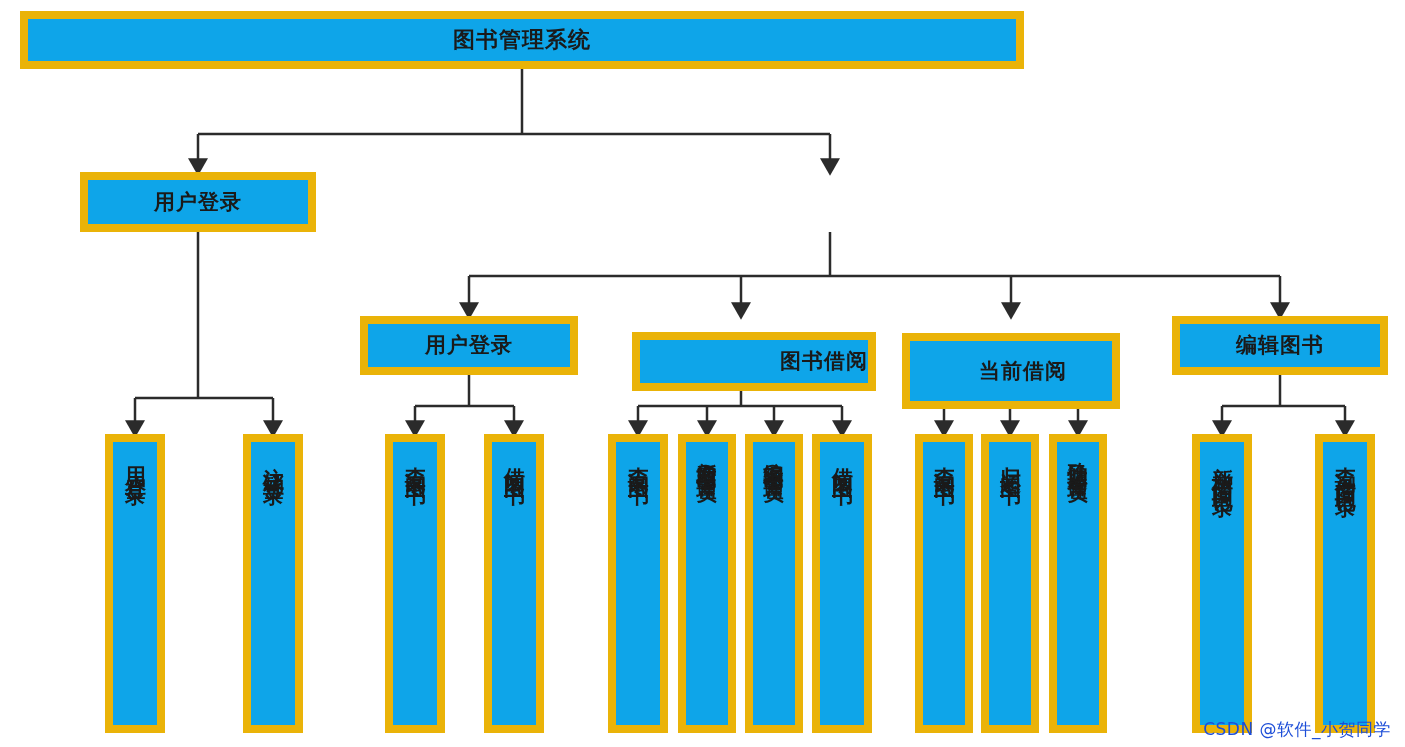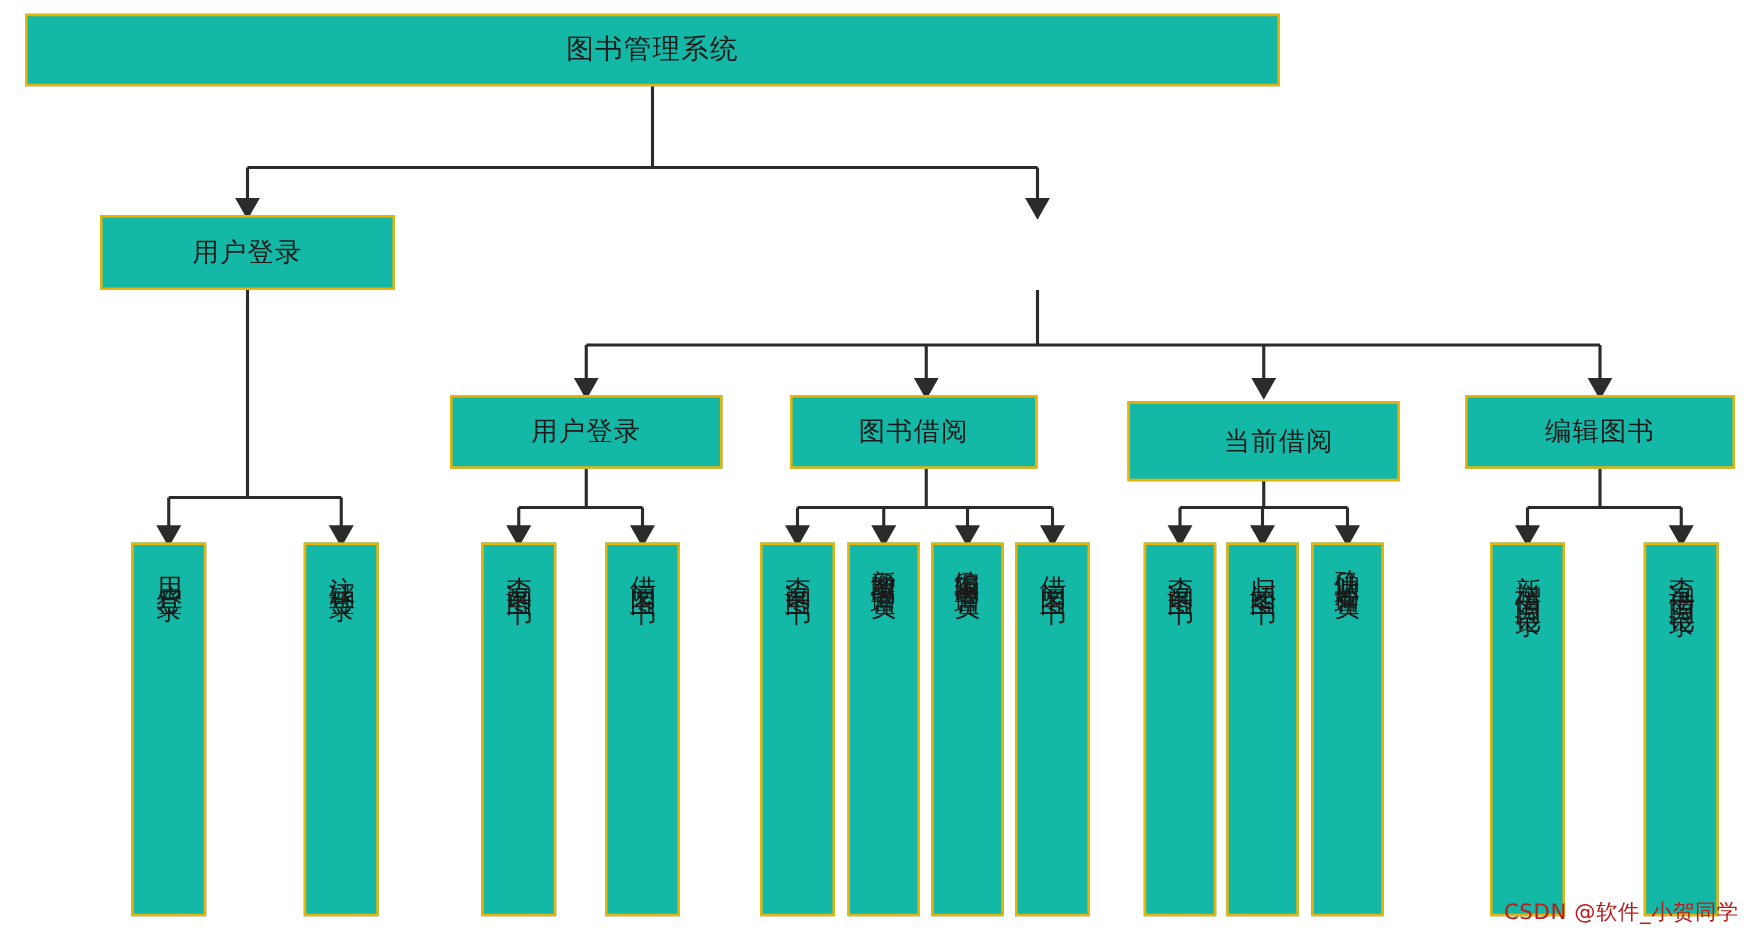--- a/index.html
+++ b/index.html
@@ -22,26 +22,27 @@
     position: absolute;
     left: 0;
     top: 0;
     width: 1405px;
     height: 747px;
     pointer-events: none;
   }
   .node {
     position: absolute;
     box-sizing: border-box;
-    background: #14b8a6;
-    border: 2px solid #eab308;
+    background: #0ea5e9;
+    border: 8px solid #eab308;
     display: flex;
     align-items: center;
     justify-content: center;
     color: #1a1a1a;
+    font-weight: bold;
   }
   .node .label {
     display: block;
     text-align: center;
     line-height: 1.25;
   }
   
   .node.horiz .label {
     font-size: 21px;
     letter-spacing: 1px;
@@ -69,21 +70,21 @@
   }
   .node.vert.tall .label {
     letter-spacing: 3px;
     font-size: 20px;
   }
   .watermark {
     position: absolute;
     right: 14px;
     bottom: 6px;
     font-size: 17px;
-    color: #b91c1c;
+    color: #1d4ed8;
     white-space: nowrap;
     letter-spacing: 0.5px;
   }
 </style>
 </head>
 <body>
 
 <div id="canvas">
 
   <svg class="connectors" viewBox="0 0 1405 747" xmlns="http://www.w3.org/2000/svg">
@@ -140,24 +141,24 @@
     <span class="label">图书管理系统</span>
   </div>
 
   <div class="node horiz" style="left:80px; top:172px; width:236px; height:60px;">
     <span class="label">用户登录</span>
   </div>
 
   <div class="node horiz" style="left:360px; top:316px; width:218px; height:59px;">
     <span class="label">用户登录</span>
   </div>
-  <div class="node horiz" style="left:632px; top:316px; width:198px; height:59px;">
+  <div class="node horiz" style="left:632px; top:332px; width:244px; height:59px;justify-content:flex-end;">
     <span class="label">图书借阅</span>
   </div>
-  <div class="node horiz" style="left:902px; top:321px; width:218px; height:64px;padding-left:24px;">
+  <div class="node horiz" style="left:902px; top:333px; width:218px; height:76px;padding-left:24px;">
     <span class="label">当前借阅</span>
   </div>
   <div class="node horiz" style="left:1172px; top:316px; width:216px; height:59px;">
     <span class="label">编辑图书</span>
   </div>
 
   <div class="node vert" style="left:105px; top:434px; width:60px; height:299px;">
     <span class="label">用户登录</span>
   </div>
   <div class="node vert" style="left:243px; top:434px; width:60px; height:299px;">

